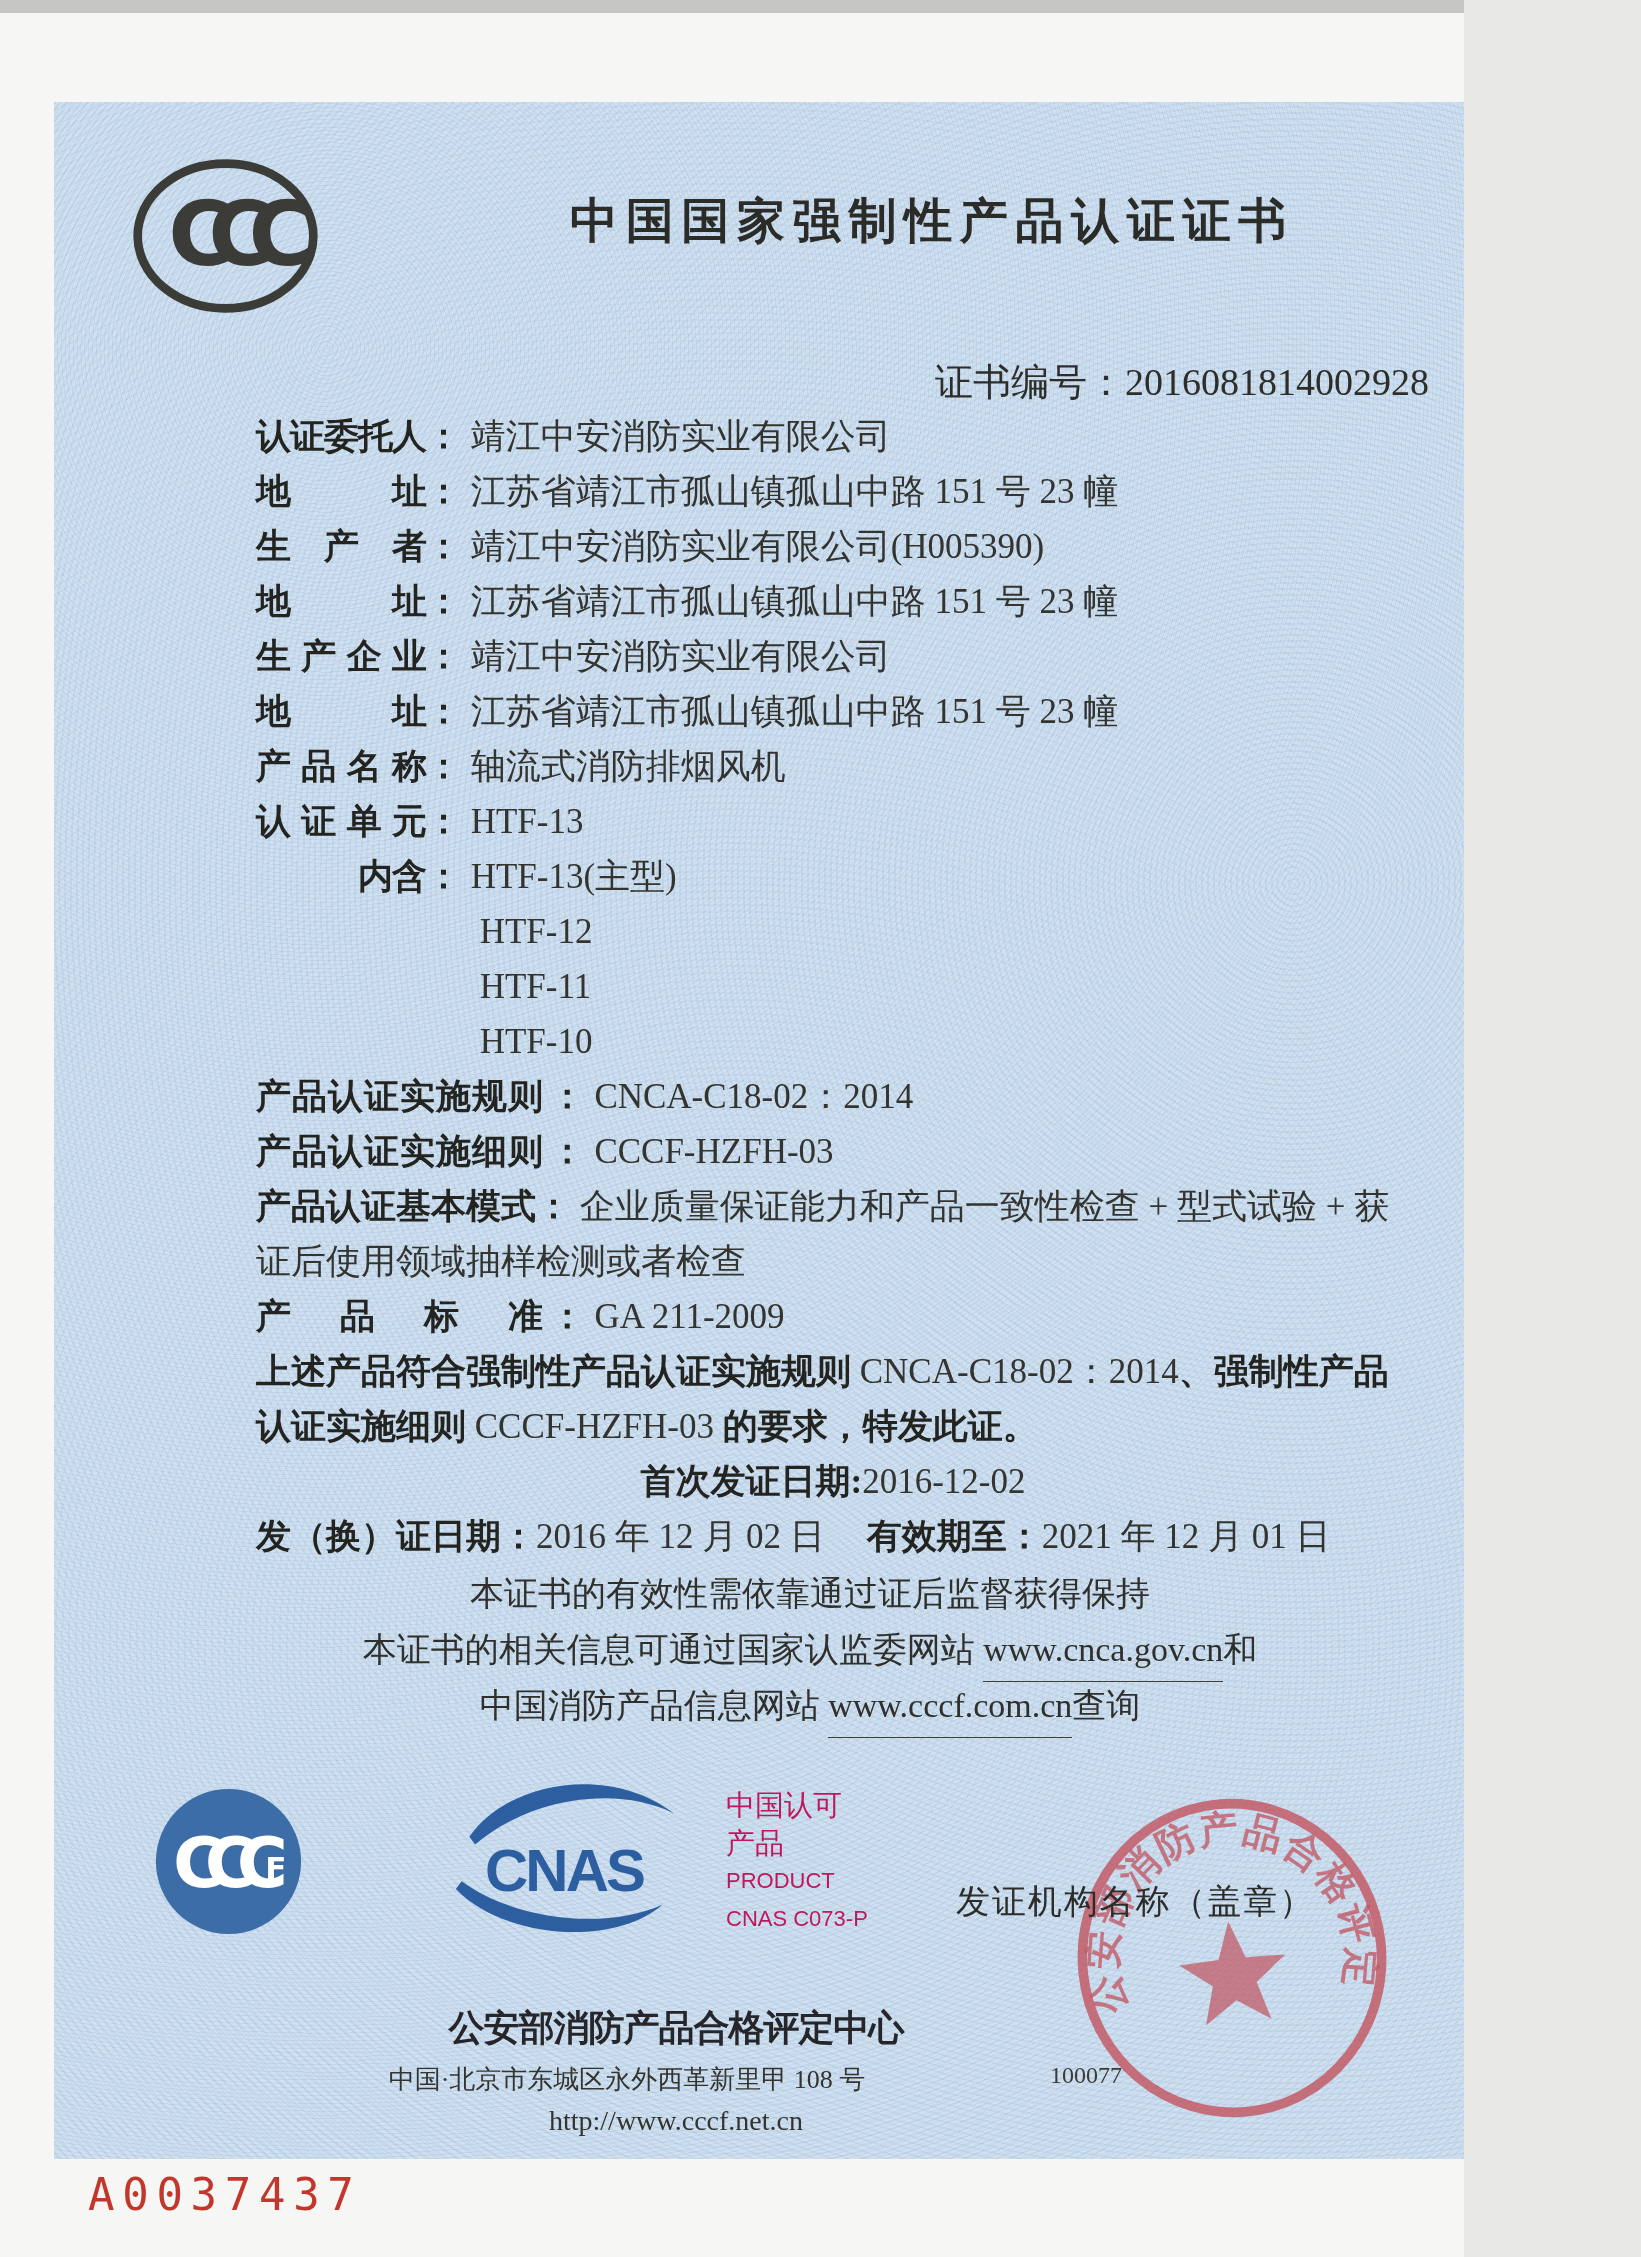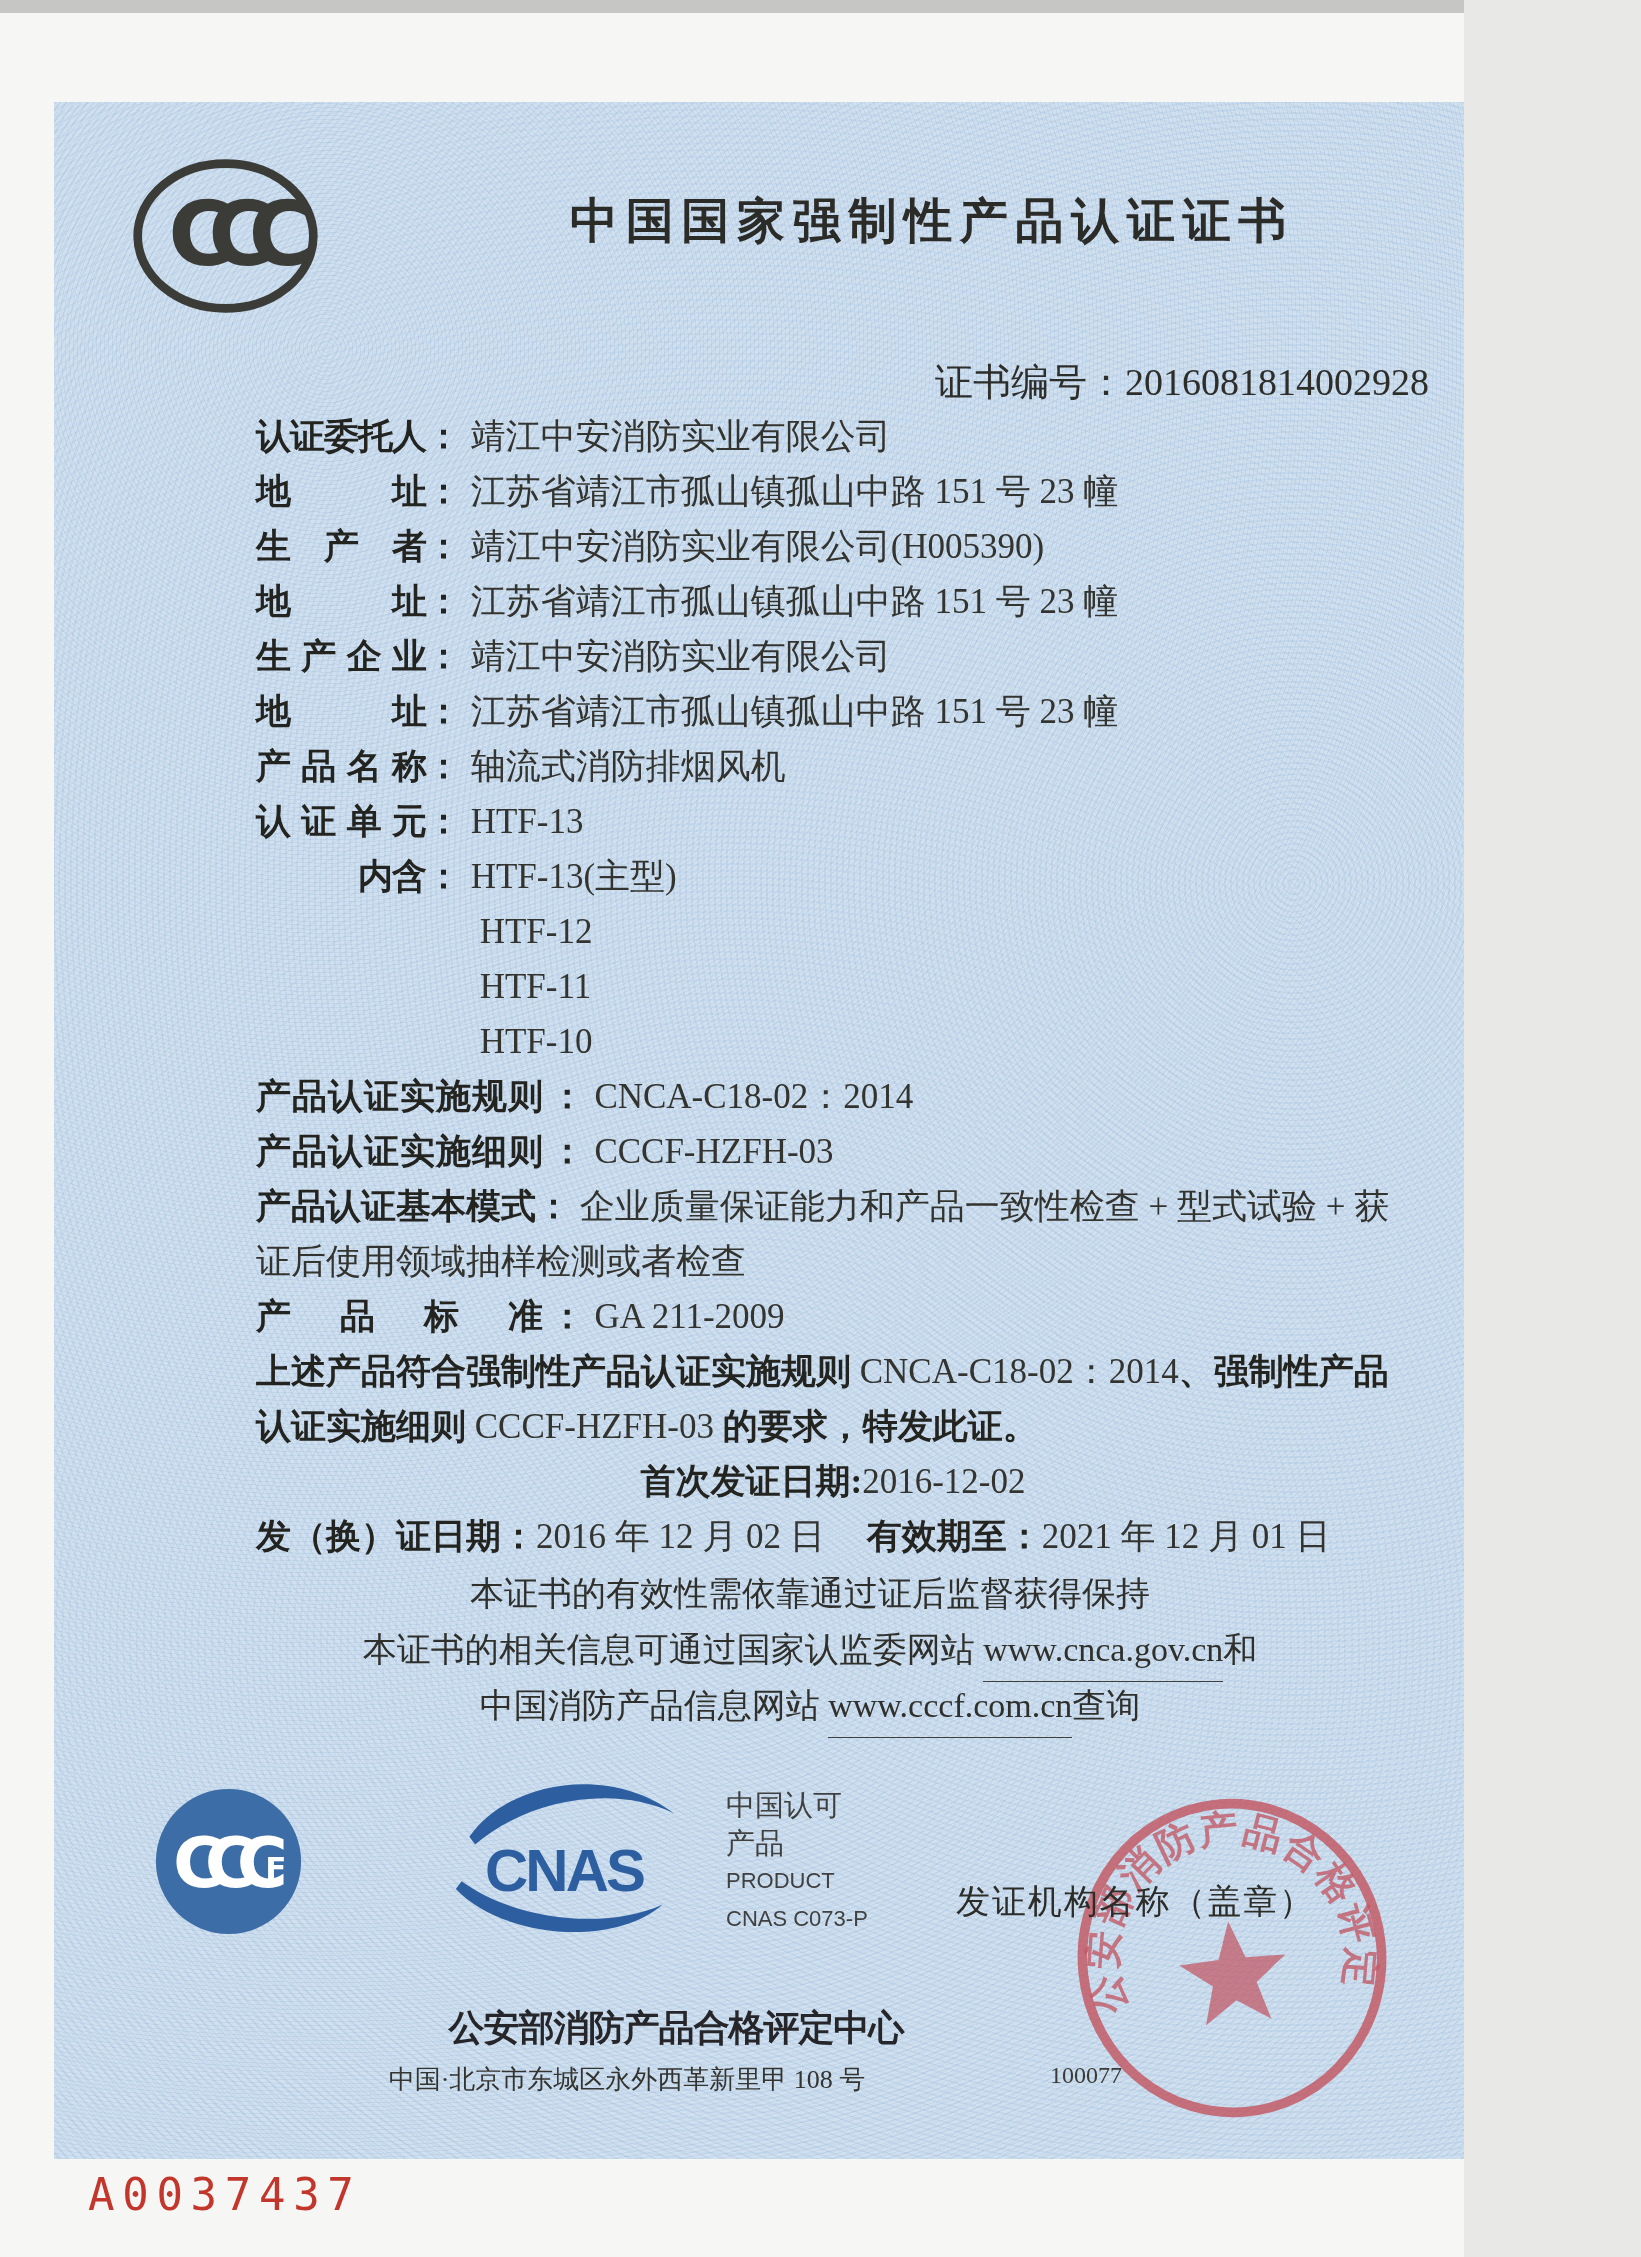--- a/index.html
+++ b/index.html
@@ -55,21 +55,21 @@
   .date-gap { display:inline-block; width:42px; }
 
   .notices {
     position:absolute; left:54px; top:1566px; width:1512px;
     text-align:center; font-size:34px; line-height:56px; color:#2f2f2c;
   }
   .uline { border-bottom:1.9px solid #3f3f3c; padding-bottom:13px;text-align:center; }
 
   
   .accred {
-    left:726px; top:1786px; font-size:29px; line-height:38px; color:#404040;
+    left:726px; top:1786px; font-size:29px; line-height:38px; color:#be185d;
   }
   .accred .latin { font-family:"Liberation Sans","DejaVu Sans",sans-serif; font-size:22px; }
   .stamp-caption { left:956px; top:1879px; font-size:34px; letter-spacing:1.9px; color:#2c2c29; z-index:5; }
   .org-name { left:367px; top:2004px; width:618px; text-align:center; font-size:36px; font-weight:bold; letter-spacing:-1px; color:#26262a; }
   .org-address { left:241px; top:2062px; width:772px; text-align:center; font-size:26px; color:#33332f; }
   .postal { left:1050px; top:2062px; font-size:24px; color:#3a3a36; }
   .website { left:367px; top:2105px; width:618px; text-align:center; font-size:28px; color:#33332f; }
   .serial {
     left:88px; top:2169px; font-family:"DejaVu Sans Mono","Liberation Mono",monospace;
     font-size:44px; letter-spacing:7.7px; color:#c3362b;
@@ -233,16 +233,17 @@
     <path id="seal-arc" d="M 57.2 211 A 120 120 0 1 1 282.8 211" fill="none"></path>
     <text font-size="40" font-weight="bold" fill="#c24a55" opacity="0.8" letter-spacing="2" font-family="Liberation Serif, DejaVu Serif, serif">
       <textPath href="#seal-arc" startOffset="0">公安部消防产品合格评定中心</textPath>
     </text>
     <path opacity="0.75" fill="#c24a55" d="M170,132 L184.1,170.6 L225.2,172.1 L192.8,197.4 L204.1,236.9 L170,214 L135.9,236.9 L147.2,197.4 L114.8,172.1 L155.9,170.6 Z"></path>
   </svg>
 
   <div class="abs org-name">公安部消防产品合格评定中心</div>
   <div class="abs org-address">中国·北京市东城区永外西革新里甲 108 号</div>
   <div class="abs postal">100077</div>
+  <div class="abs website">http://www.cccf.net.cn</div>
 
   <div class="abs serial">A0037437</div>
 </div>
 
 
 </body></html>

